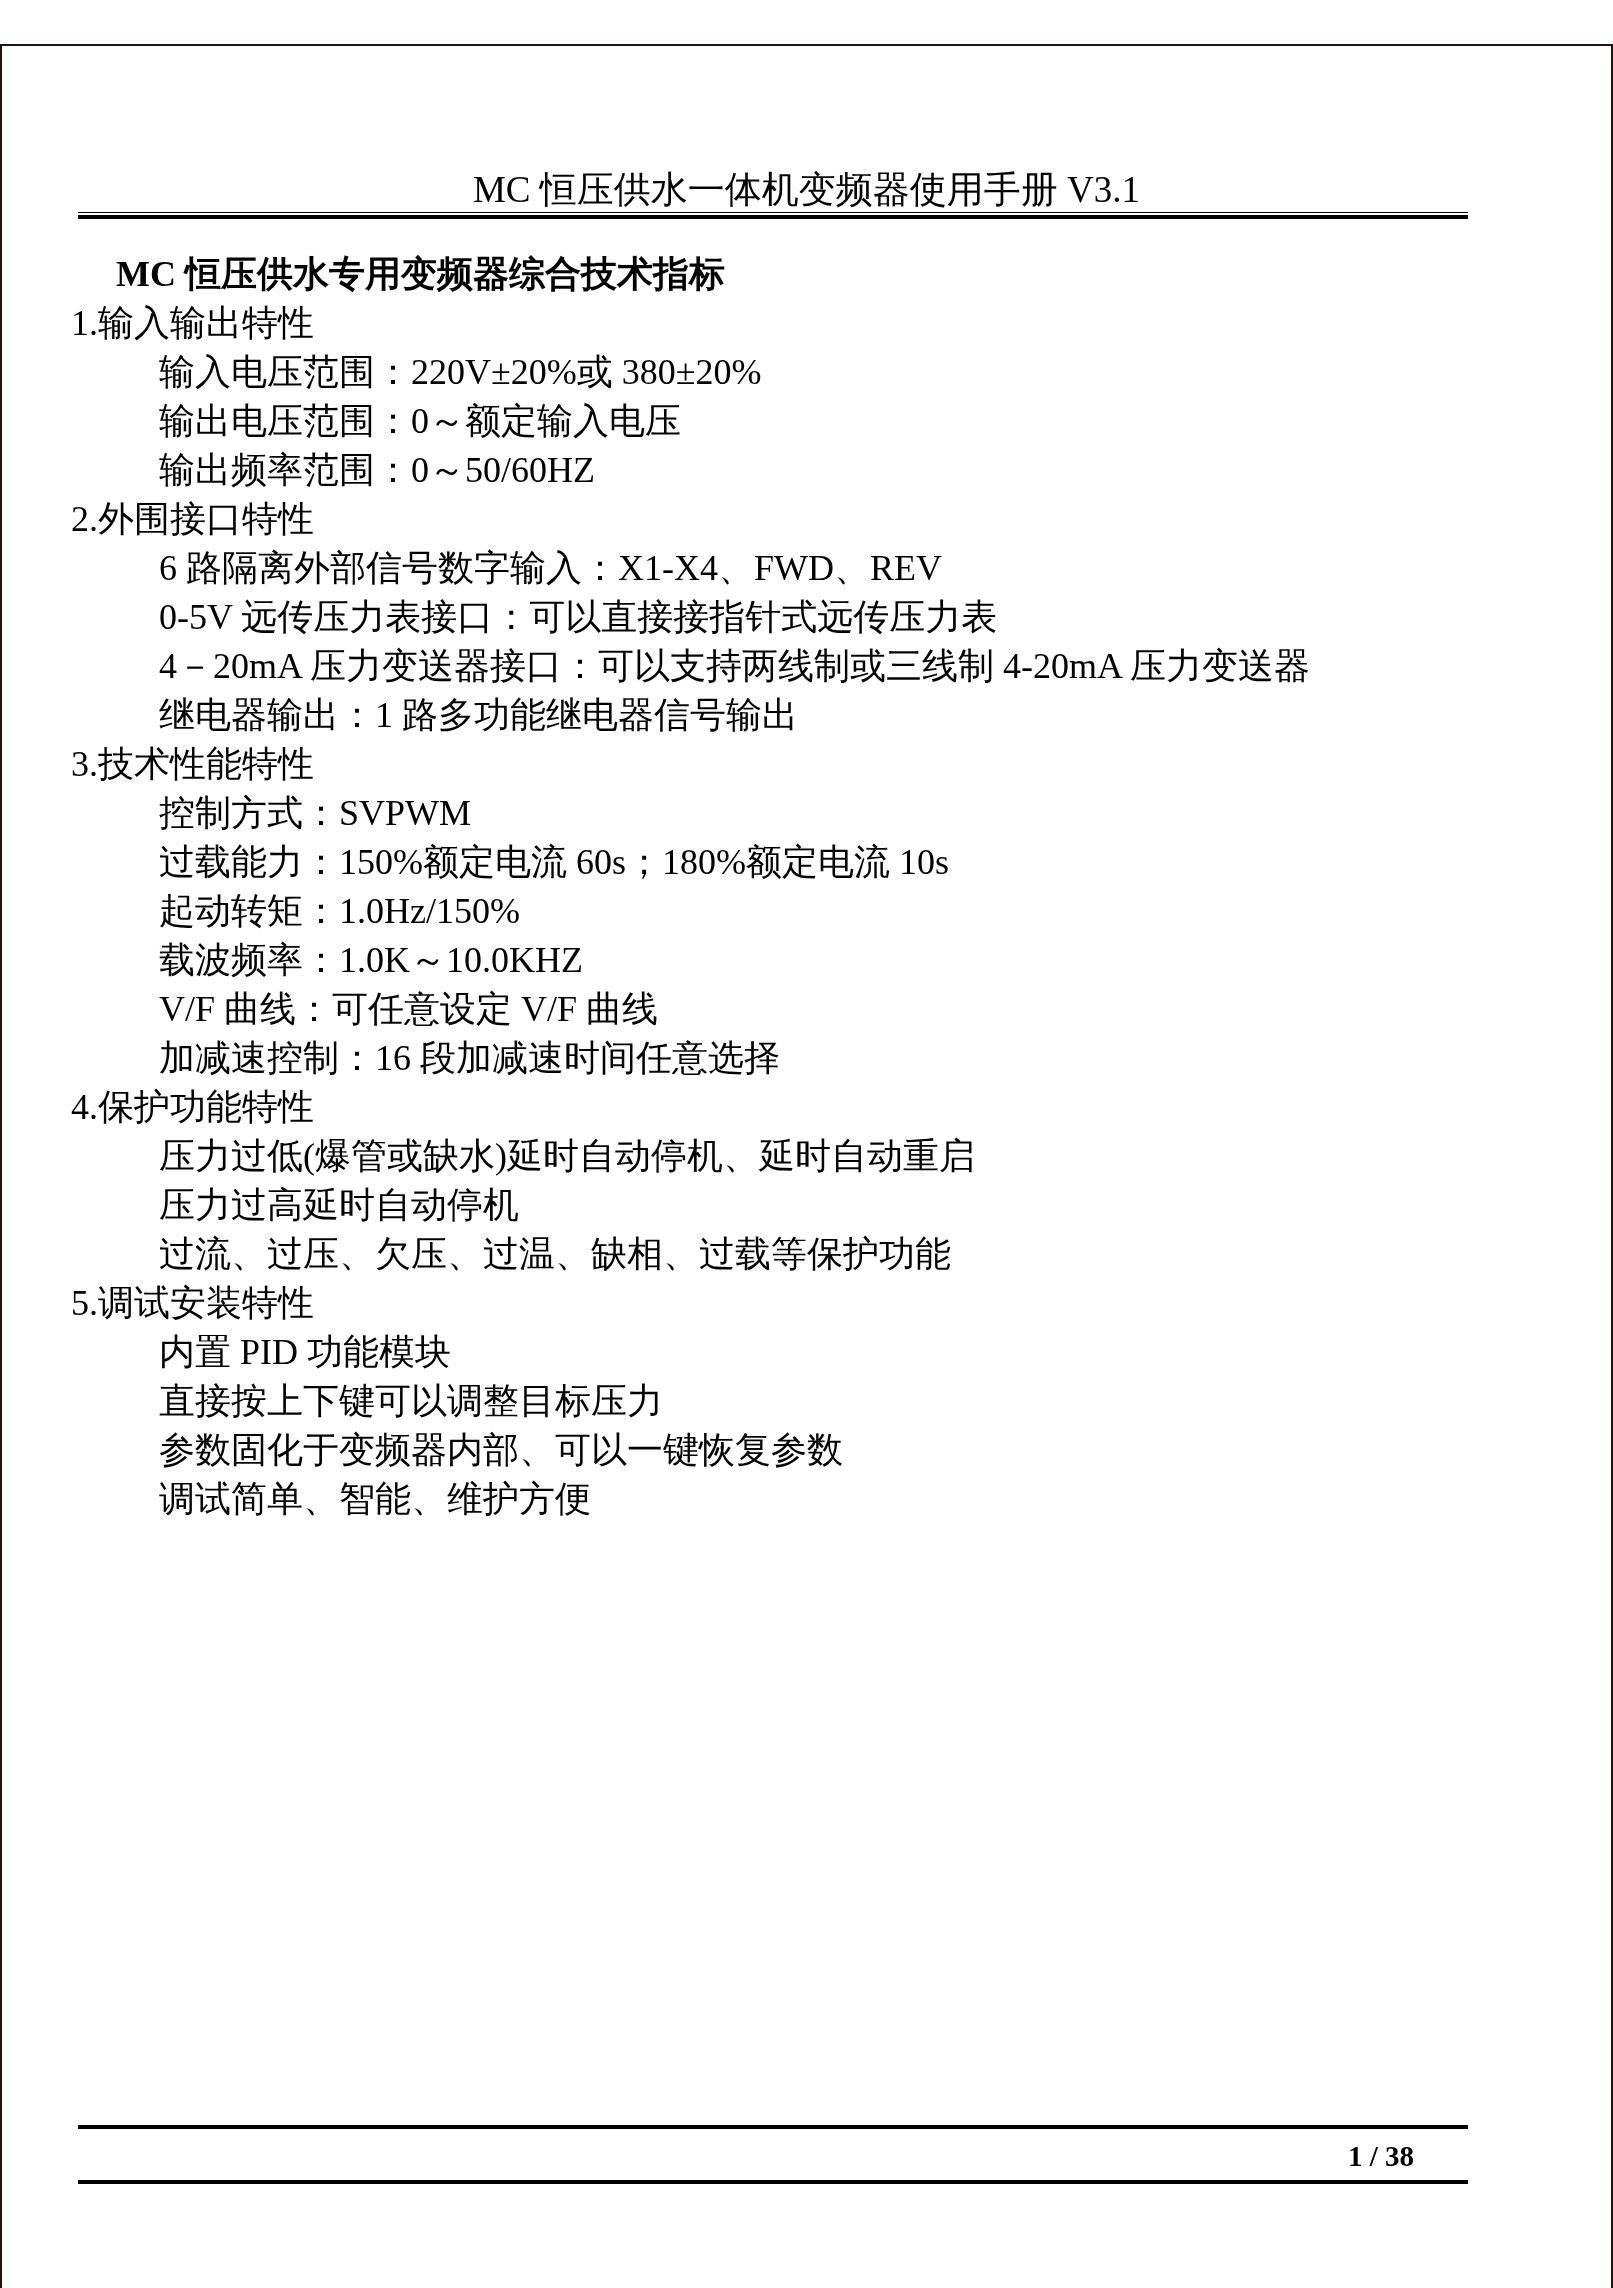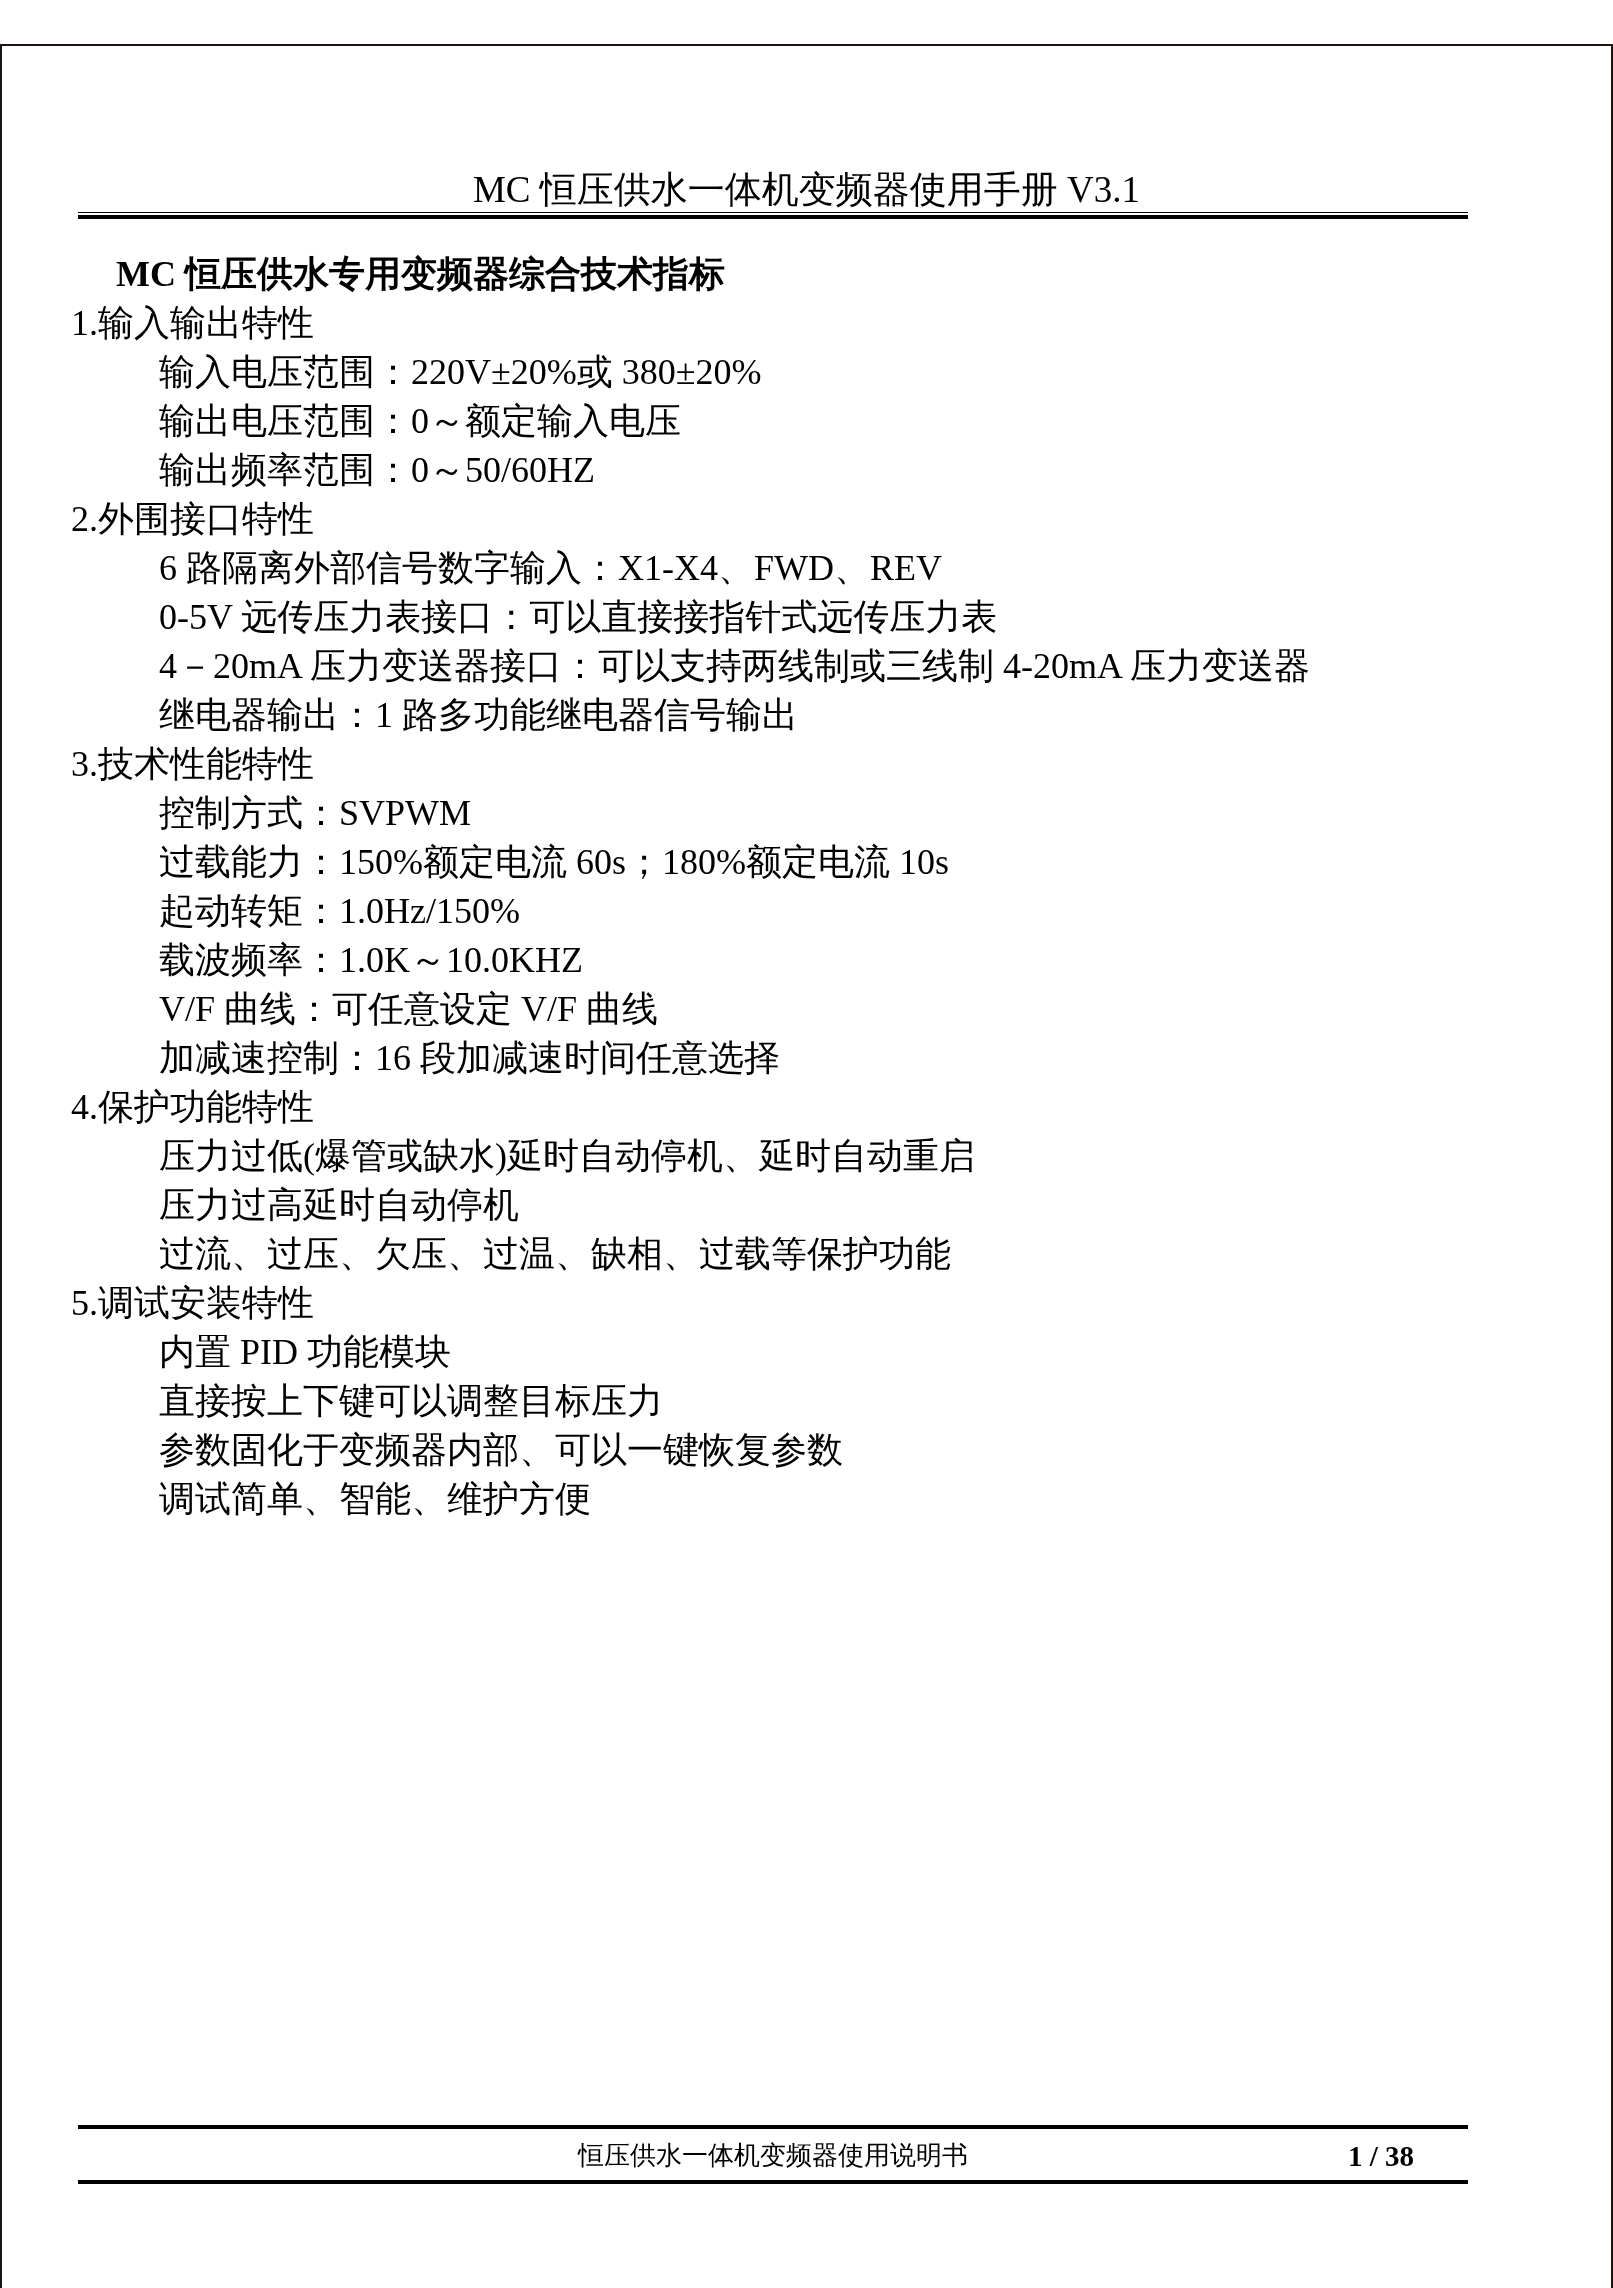--- a/index.html
+++ b/index.html
@@ -134,18 +134,17 @@
     <div class="l1">过流、过压、欠压、过温、缺相、过载等保护功能</div>
 
     <div class="l0">5.调试安装特性</div>
     <div class="l1">内置 PID 功能模块</div>
     <div class="l1">直接按上下键可以调整目标压力</div>
     <div class="l1">参数固化于变频器内部、可以一键恢复参数</div>
     <div class="l1">调试简单、智能、维护方便</div>
   </div>
 
   <div class="footer-rule-top"></div>
-  <div class="footer-title">恒压供水一体机变频器使用说明书</div>
   <div class="footer-page-num">1 / 38</div>
   <div class="footer-rule-bottom"></div>
 
 </div>
 
 
 </body></html>

